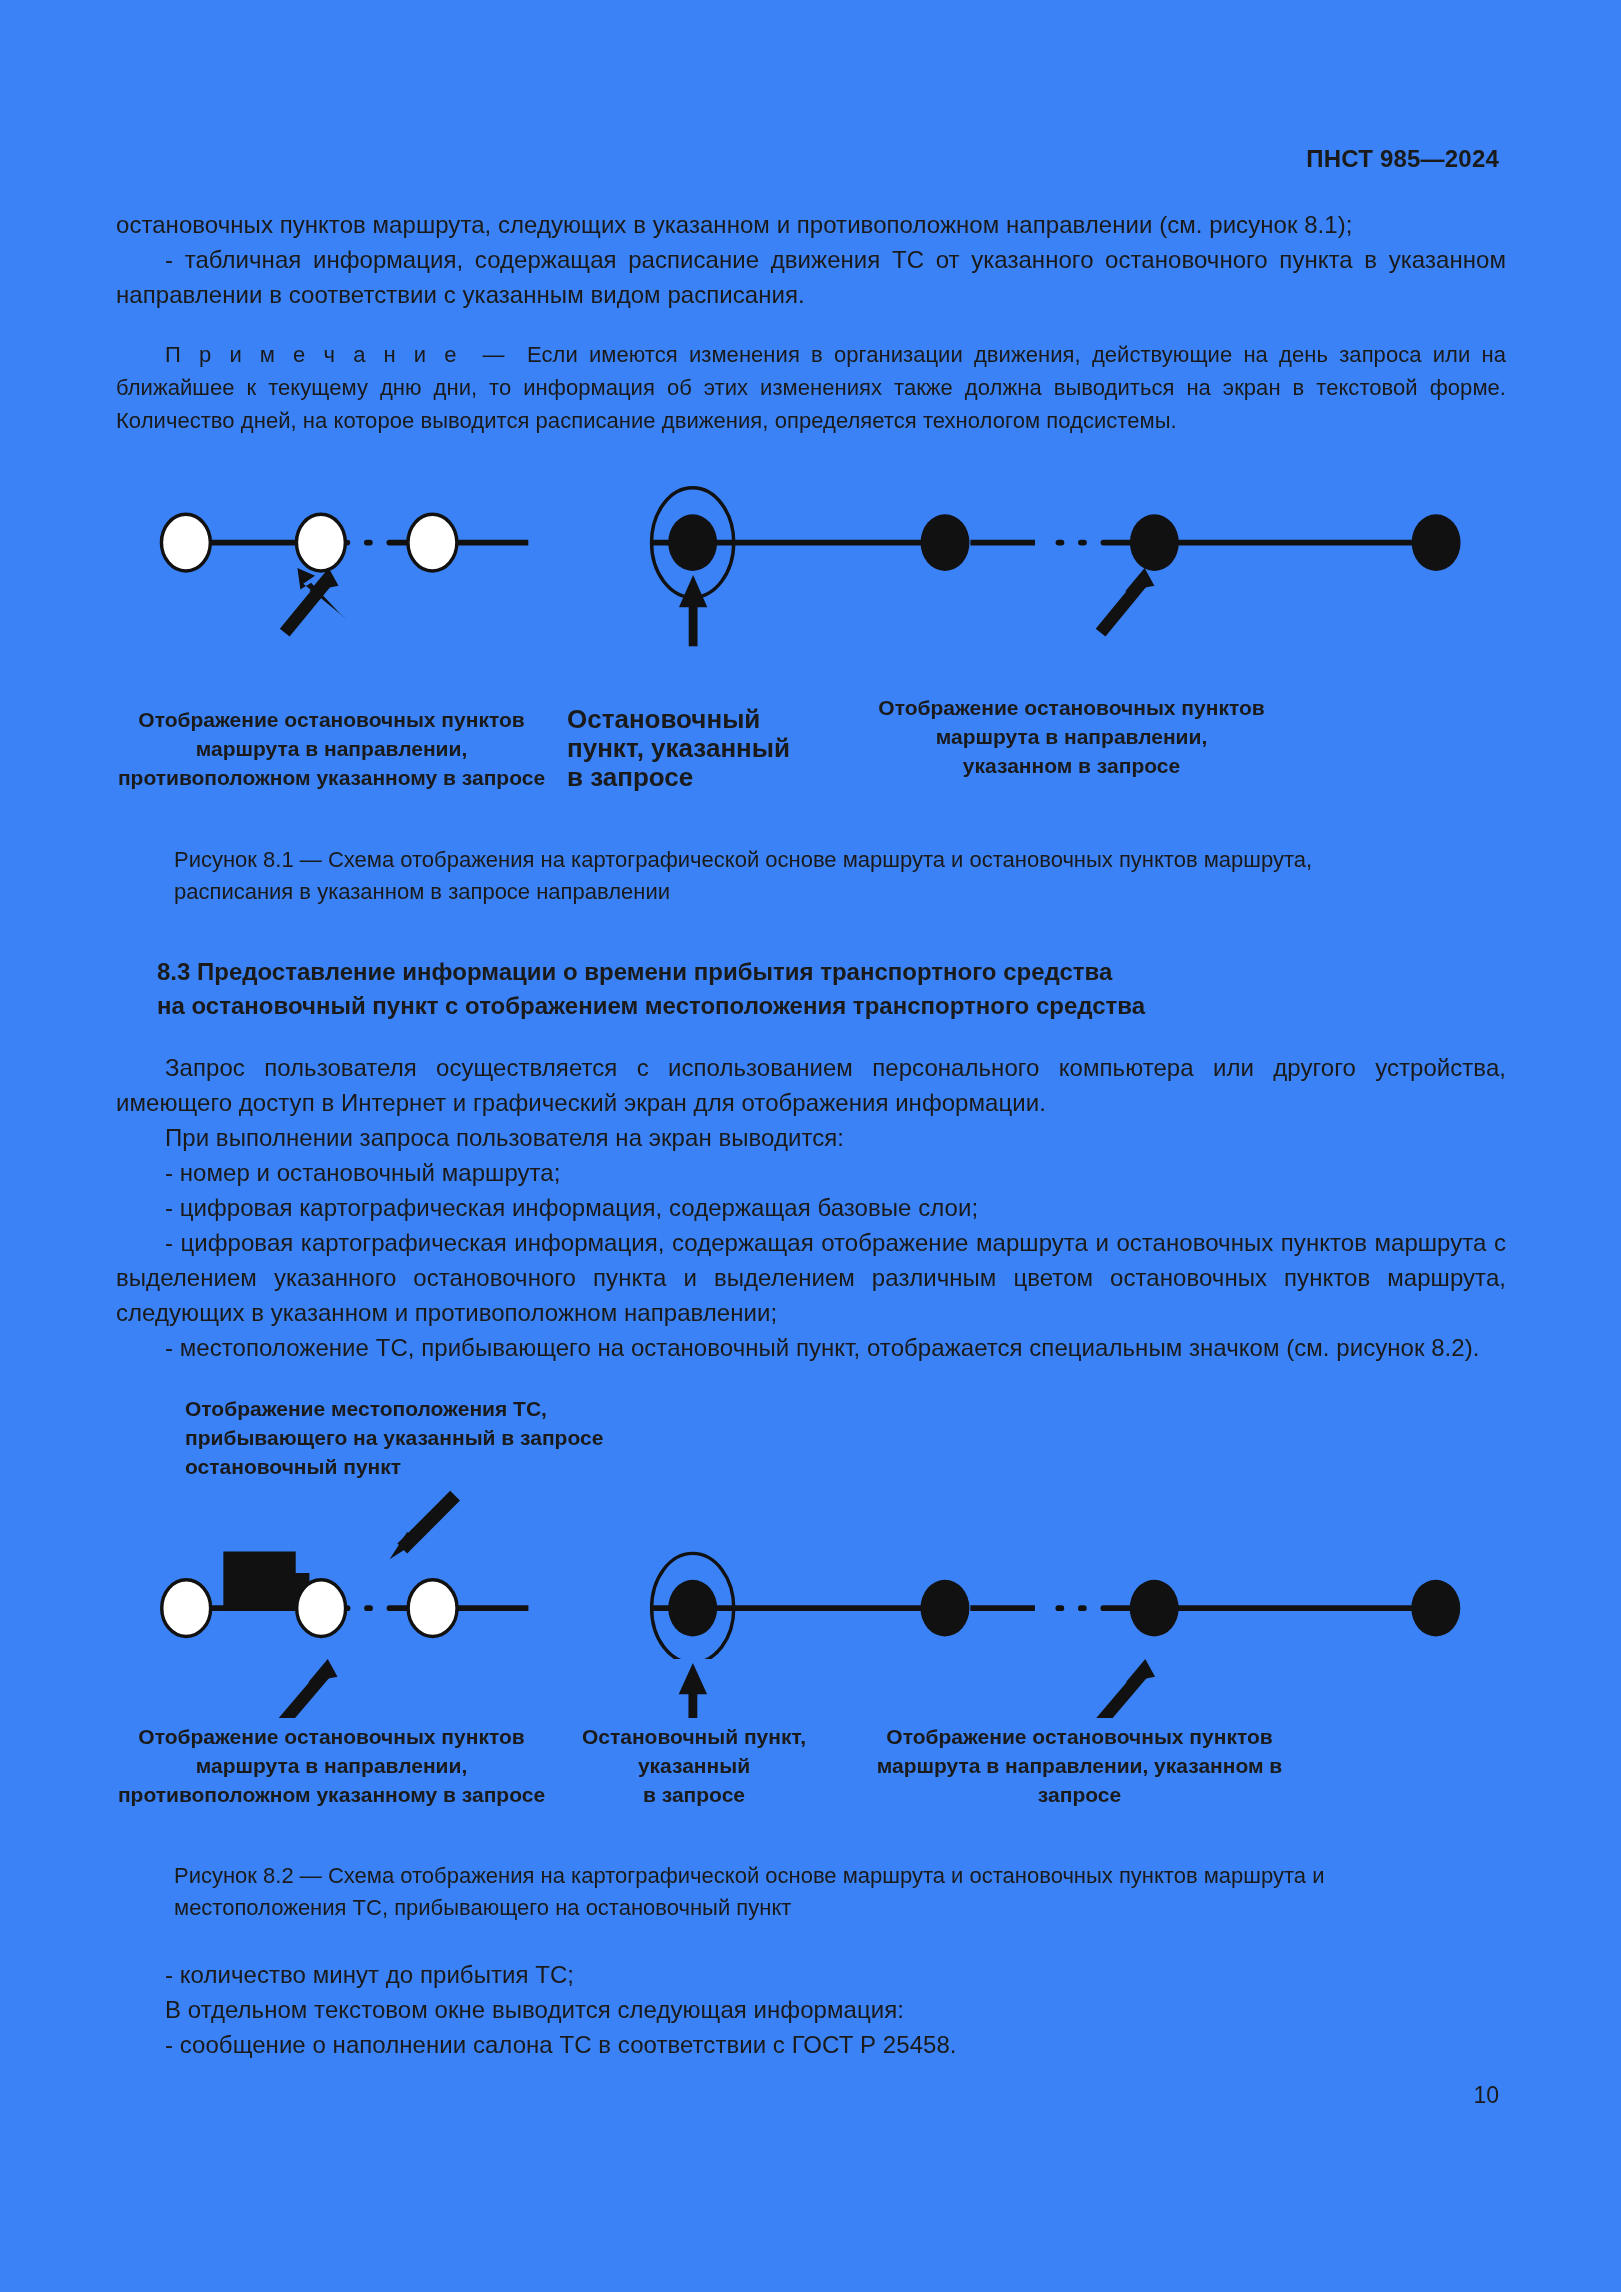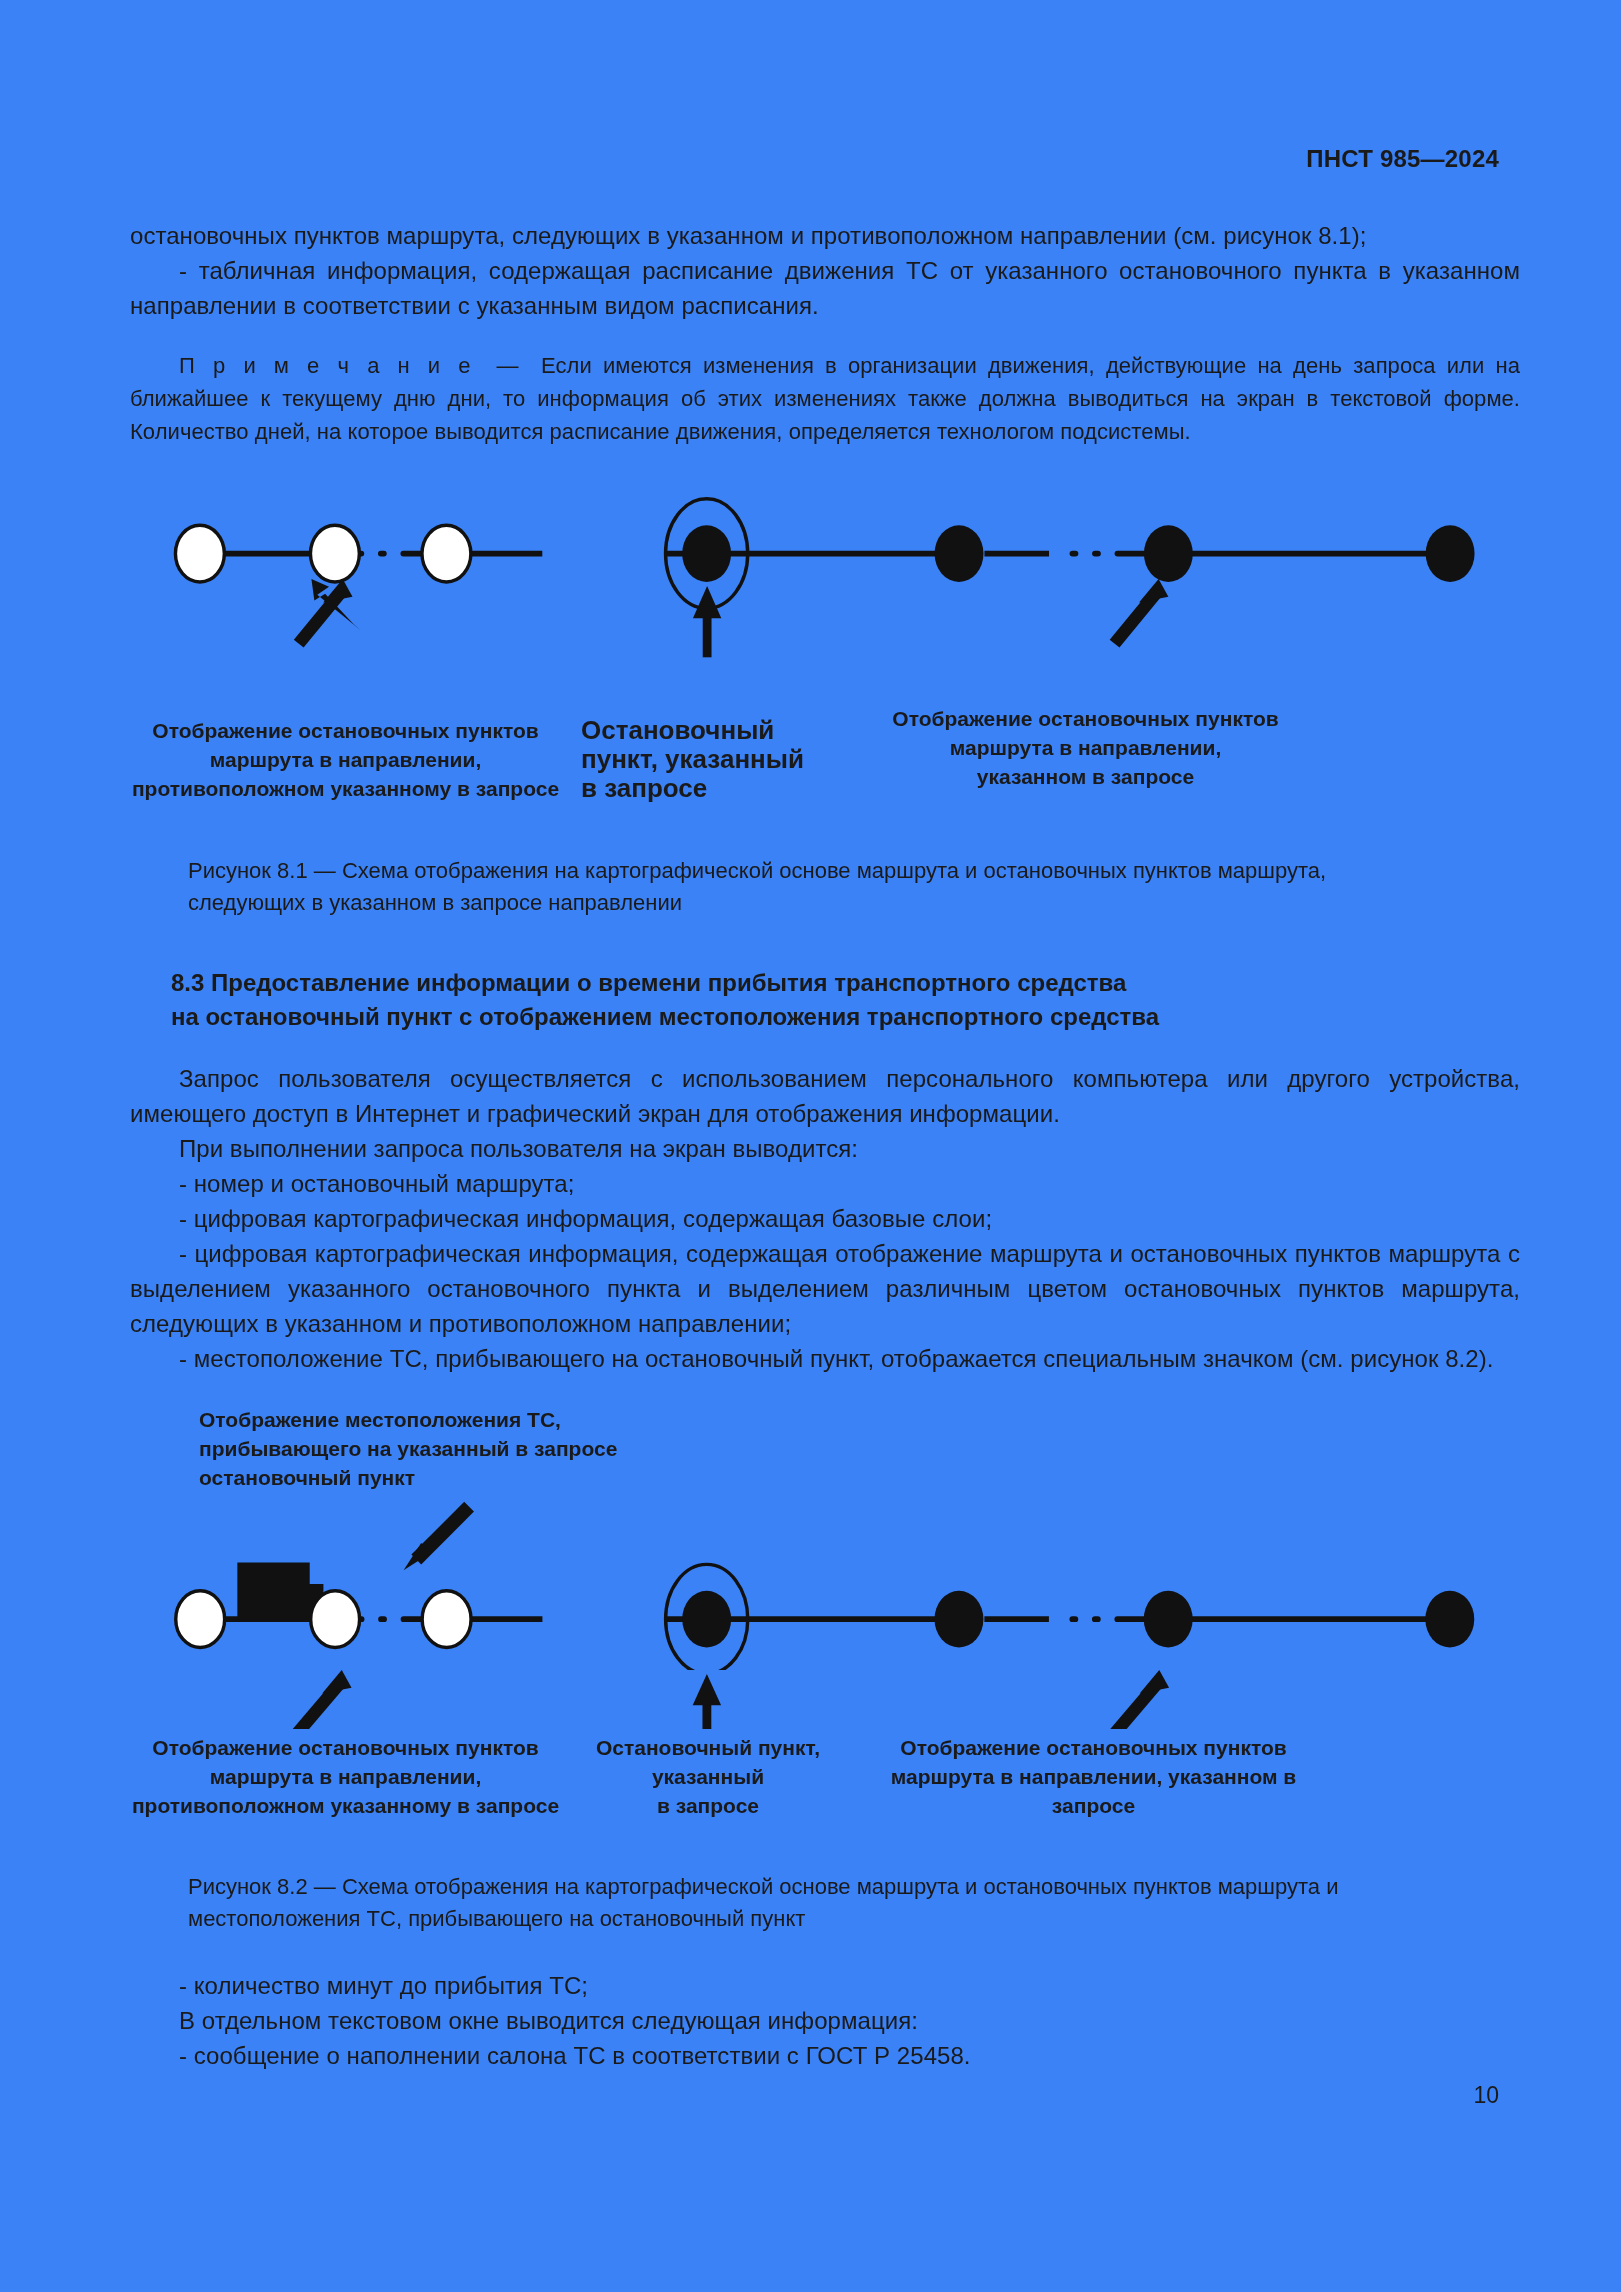--- a/index.html
+++ b/index.html
@@ -31,23 +31,22 @@
     font-size: 24px;
     font-weight: bold;
     letter-spacing: 0.2px;
     white-space: nowrap;
   }
 
   
   .content {
     position: absolute;
     left: 116px;
-    top: 218px;
+    top: 207px;
     width: 1390px;
-    margin-left: 14px;
   }
   p {
     margin: 0;
     font-size: 24px;
     line-height: 35px;
     text-align: justify;
     text-justify: inter-word;
     letter-spacing: 0.05px;
   }
   p.ind { text-indent: 49px; }
@@ -159,21 +158,21 @@
         </div>
         <div style="position:absolute;left:735px;top:-11.8px;width:441px;text-align:center;font-size:21px;font-weight:bold;line-height:29px;">
           <div>Отображение остановочных пунктов</div>
           <div>маршрута в направлении,</div>
           <div>указанном  в запросе</div>
         </div>
       </div>
 
       <div class="fig-caption" style="margin-top:23.5px;">
         <div>Рисунок 8.1 — Схема отображения на картографической основе маршрута и остановочных пунктов маршрута,</div>
-        <div>следующих в указанном в запросе направлении</div>
+        <div>расписания в указанном в запросе направлении</div>
       </div>
     </div>
 
     <div style="height:47px;"></div>
     <h3 class="sect">
       <span>8.3 Предоставление информации о времени прибытия транспортного средства</span><br>
       <span>на остановочный пункт с отображением местоположения транспортного средства</span>
     </h3>
 
     <div style="height:27.4px;"></div>

